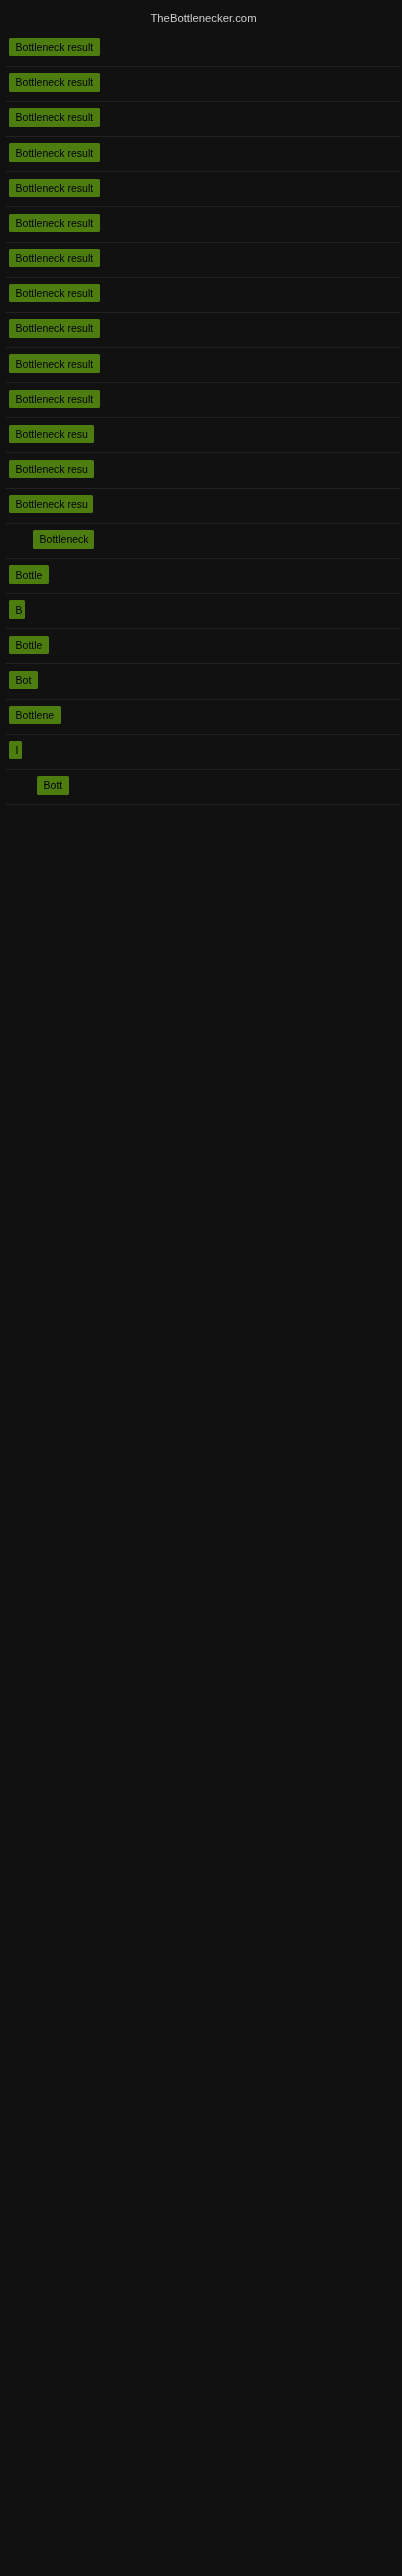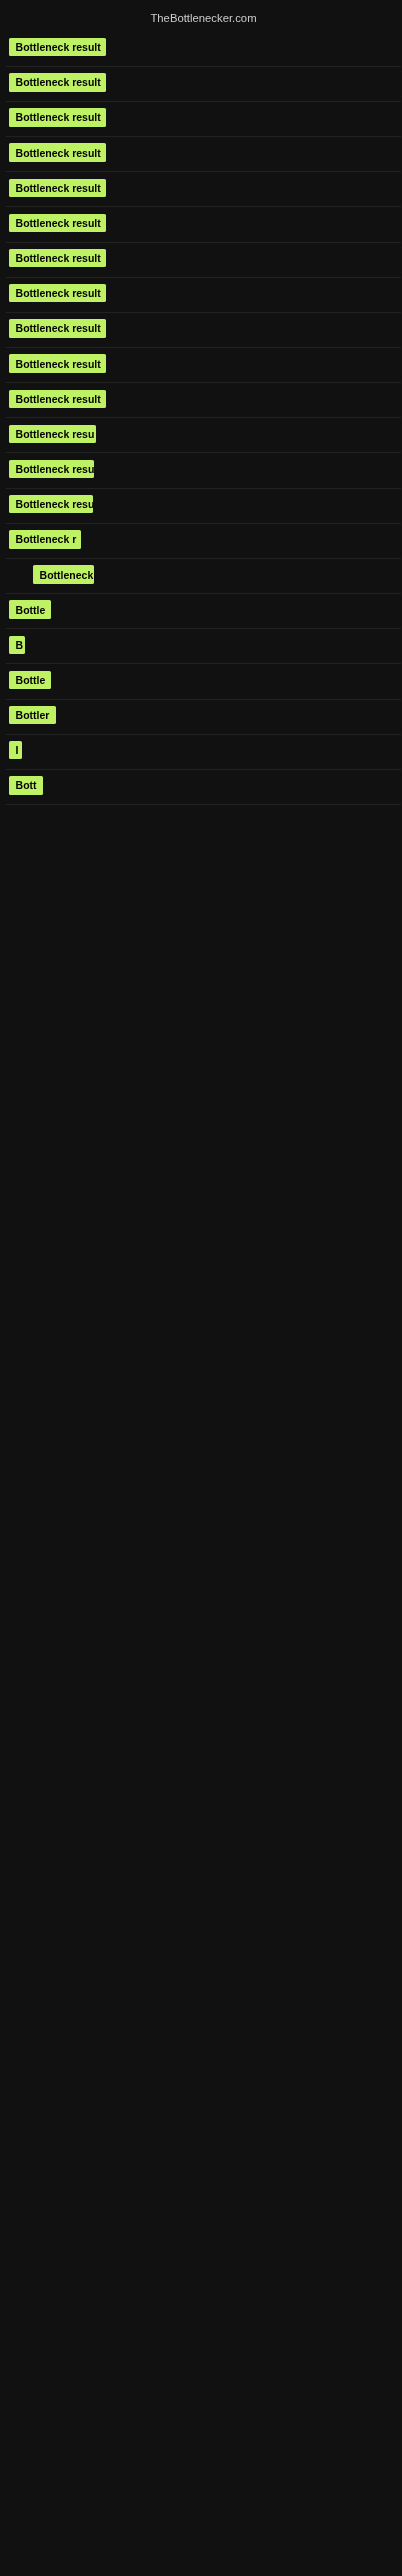--- a/index.html
+++ b/index.html
@@ -15,24 +15,24 @@
       position: relative;
     }
     .site-title {
       text-align: center;
       color: #cccccc;
       font-size: 11.3px;
       padding: 6.4px 0 3.2px 0;
     }
     .bottleneck-badge {
       display: inline-block;
-      background-color: #bef264;
+      background-color: #4d7c0f;
       color: #000000;
       font-size: 10.5px;
-      font-weight: bold;
+      font-weight: normal;
       padding: 3.2px 6.4px;
       border-radius: 1.6px;
       white-space: nowrap;
       overflow: hidden;
     }
     .row {
       padding: 6.4px 3.2px;
       border-bottom: 0.8px solid #222222;
     }
   </style>
@@ -51,22 +51,22 @@
     <div class="row"><span class="bottleneck-badge" style="max-width: 97px;">Bottleneck result</span></div>
     <div class="row"><span class="bottleneck-badge" style="max-width: 97px;">Bottleneck result</span></div>
     <div class="row"><span class="bottleneck-badge" style="max-width: 97px;">Bottleneck result</span></div>
     <div class="row"><span class="bottleneck-badge" style="max-width: 97px;">Bottleneck result</span></div>
     <div class="row"><span class="bottleneck-badge" style="max-width: 97px;">Bottleneck result</span></div>
     <div class="row"><span class="bottleneck-badge" style="max-width: 97px;">Bottleneck result</span></div>
     <div class="row"><span class="bottleneck-badge" style="max-width: 97px;">Bottleneck result</span></div>
     <div class="row"><span class="bottleneck-badge" style="max-width: 87px;">Bottleneck resu</span></div>
     <div class="row"><span class="bottleneck-badge" style="max-width: 85px;">Bottleneck resu</span></div>
     <div class="row"><span class="bottleneck-badge" style="max-width: 84px;">Bottleneck resu</span></div>
-    <div class="row"><span class="bottleneck-badge" style="max-width: 72px;">Bottleneck r</span></div>
     <div class="row"><span class="bottleneck-badge" style="max-width: 61px; margin-left: 24px;">Bottleneck</span></div>
     <div class="row"><span class="bottleneck-badge" style="max-width: 42px;">Bottle</span></div>
     <div class="row"><span class="bottleneck-badge" style="max-width: 16px;">B</span></div>
     <div class="row"><span class="bottleneck-badge" style="max-width: 42px;">Bottle</span></div>
-    <div class="row"><span class="bottleneck-badge" style="max-width: 52px;">Bottler</span></div>
+    <div class="row"><span class="bottleneck-badge" style="max-width: 29px;">Bot</span></div>
+    <div class="row"><span class="bottleneck-badge" style="max-width: 52px;">Bottlene</span></div>
     <div class="row"><span class="bottleneck-badge" style="max-width: 11.3px;">I</span></div>
-    <div class="row"><span class="bottleneck-badge" style="max-width: 34px;">Bott</span></div>
+    <div class="row"><span class="bottleneck-badge" style="max-width: 34px; margin-left: 28px;">Bott</span></div>
   </div>
 
 
 </body></html>

